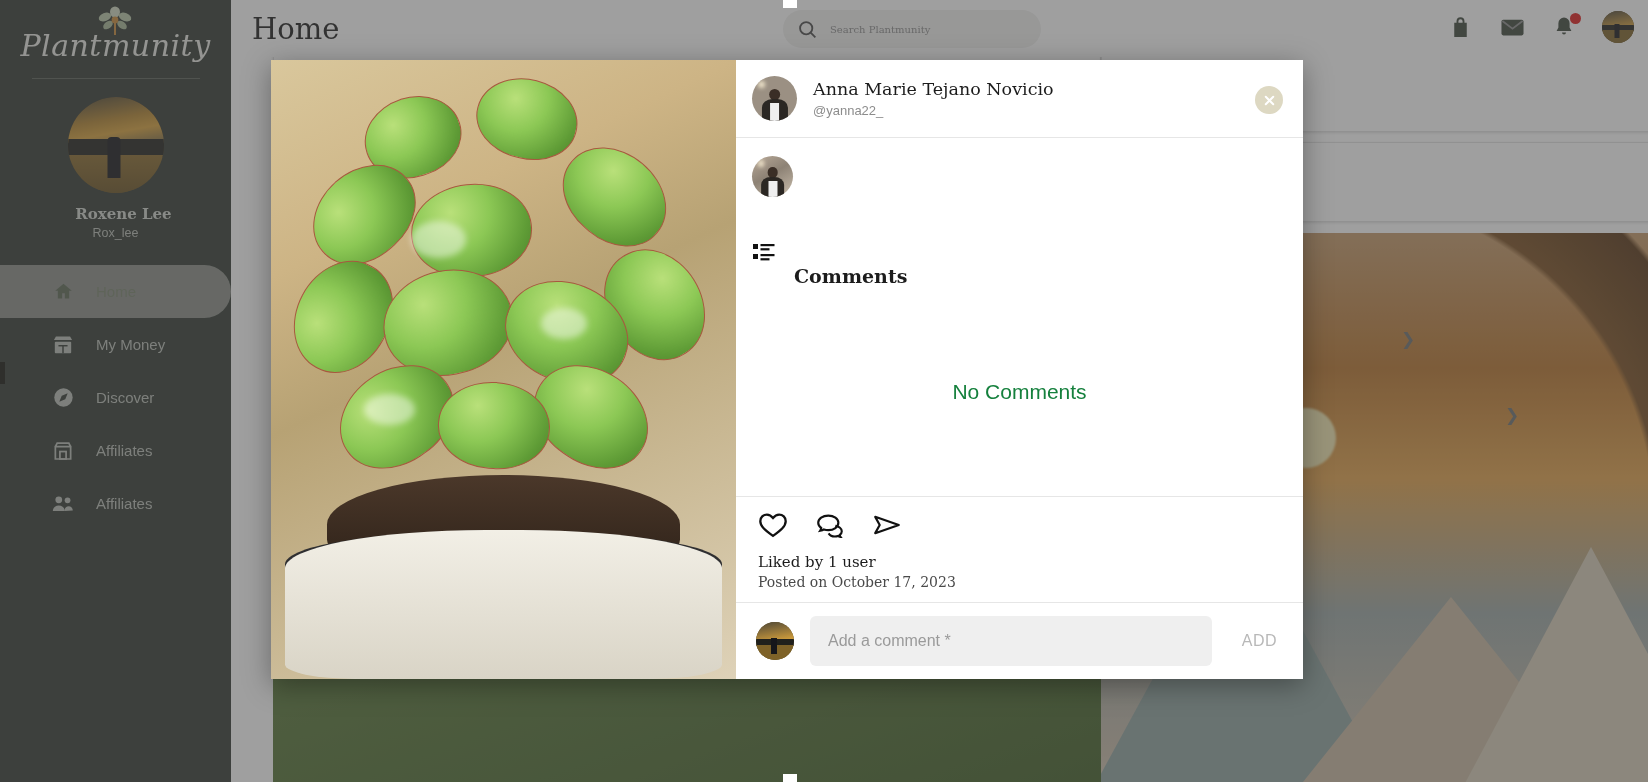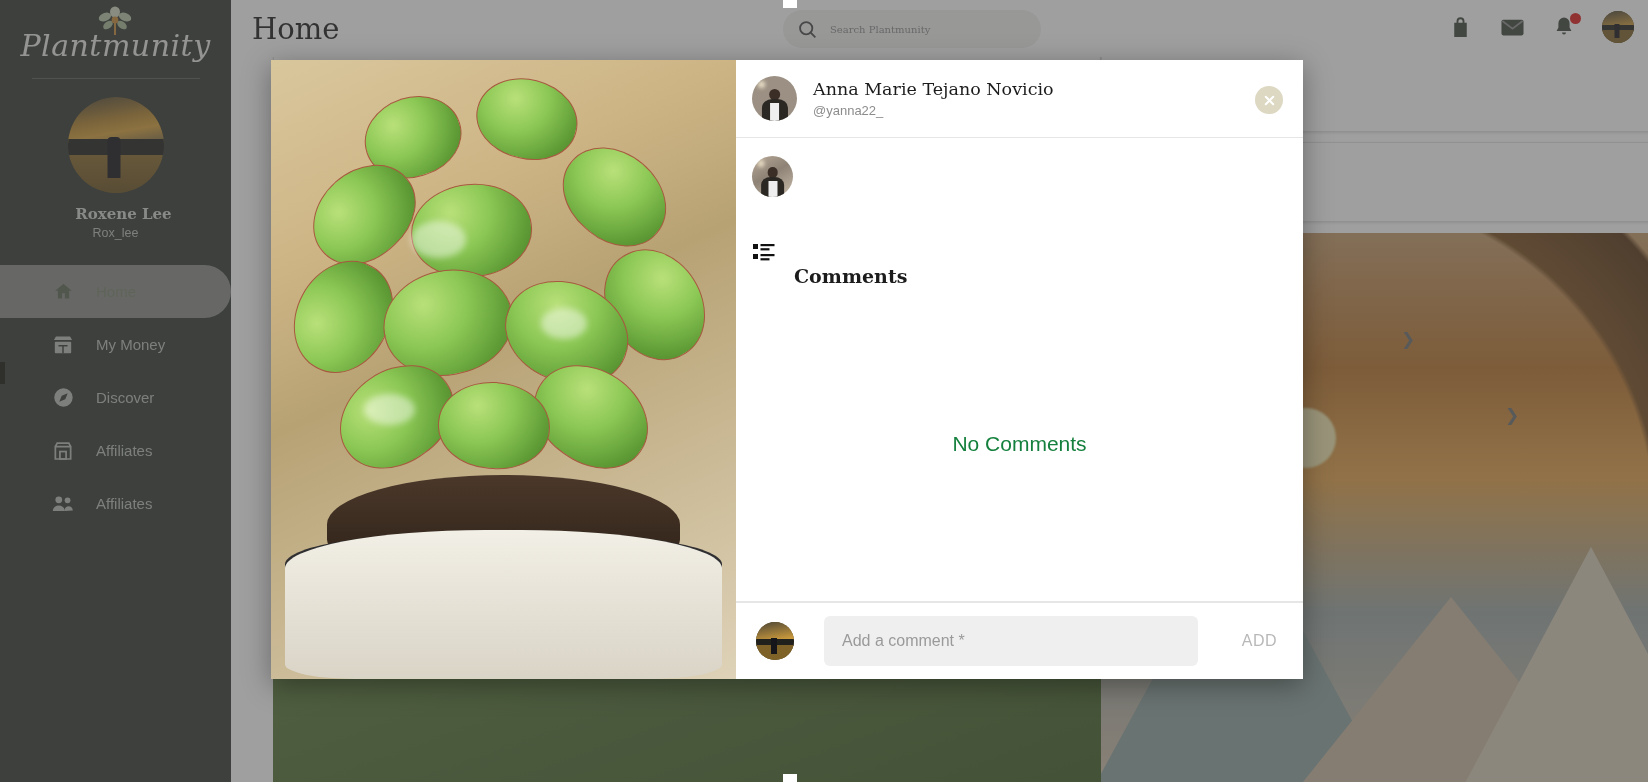--- a/index.html
+++ b/index.html
@@ -245,21 +245,21 @@
     font-family: "DejaVu Serif", serif;
     font-size: 15px; color: #1c1c1c; margin-top: 14px;
   }
   .m-date {
     font-family: "DejaVu Serif", serif;
     font-size: 14px; color: #4a4a4a; margin-top: 3px; margin-bottom: 12px;
   }
 
   .m-addrow {
     border-top: 1px solid #e6e6e6;
-    display: flex; align-items: center; gap: 30px;
+    display: flex; align-items: center; gap: 16px;
     padding: 13px 12px 13px 20px;
   }
   .m-addrow .av { width: 38px; height: 38px; border-radius: 50%; overflow: hidden; flex: 0 0 38px; position: relative; background:#5a4a20; }
   .comment-input {
     flex: 1; height: 50px; border-radius: 6px; background: #efefef;
     display: flex; align-items: center; padding-left: 18px;
     font-size: 16px; color: #9a9a9a;
   }
   .add-btn {
     padding: 0 14px; font-size: 16px; color: #b8b8b8;
@@ -485,20 +485,43 @@
               <rect x="8.5" y="16.2" width="9" height="2.2"></rect>
             </svg>
         </span>
         <span class="lbl">Comments</span>
       </div>
 
       <div class="m-comments-body">
         <span class="no-comments">No Comments</span>
       </div>
 
+      <div class="m-actions">
+        <div class="m-action-icons">
+          <span class="ai">
+            <svg width="30" height="28" viewBox="0 0 26 24" fill="none" stroke="currentColor" stroke-width="2">
+                <path d="M13 21.4C6.5 16.8 2 13.4 2 8.7 2 5.3 4.6 3 7.7 3c1.9 0 3.8 1 5.3 2.9C14.5 4 16.4 3 18.3 3 21.4 3 24 5.3 24 8.7c0 4.7-4.5 8.1-11 12.7z"></path>
+              </svg>
+          </span>
+          <span class="ai">
+            <svg width="30" height="26" viewBox="0 0 28 24" fill="none" stroke="currentColor" stroke-width="2">
+                <path d="M12.4 3.2C7.2 3.2 3 6.2 3 10c0 1.9 1.1 3.6 2.8 4.8-.2 1.4-1 2.6-1 2.6s2.3-.4 3.5-1.3c1.2.4 2.6.7 4.1.7 5.2 0 9.4-3 9.4-6.8s-4.2-6.8-9.4-6.8z"></path>
+                <path d="M19 12.8c3.4.5 6 2.6 6 5.1 0 1.3-.7 2.5-1.9 3.4.1 1 .7 1.8.7 1.8s-1.6-.3-2.4-.9c-.8.3-1.8.5-2.8.5-2.6 0-4.9-1.2-5.9-2.9"></path>
+              </svg>
+          </span>
+          <span class="ai">
+            <svg width="30" height="26" viewBox="0 0 28 24" fill="none" stroke="currentColor" stroke-width="2" stroke-linejoin="round">
+                <path d="M3 4.4 25 12 3 19.6l4.2-7.6z"></path>
+                <path d="M7.2 12H25" stroke-width="0"></path>
+              </svg>
+          </span>
+        </div>
+        <div class="m-likes">Liked by 1 user</div>
+        <div class="m-date">Posted on October 17, 2023</div>
+      </div>
 
       <div class="m-addrow">
         <span class="av">
           <span class="sky" style="position:absolute;left:0;right:0;top:0;bottom:52%;background:linear-gradient(170deg,#4b4536,#d8a23c);"></span>
           <span class="ridge" style="position:absolute;left:0;right:0;top:44%;height:18%;background:#20201c;"></span>
           <span class="ground" style="position:absolute;left:0;right:0;top:60%;bottom:0;background:#7e6228;"></span>
           <span class="person" style="position:absolute;left:48%;top:42%;width:6px;height:42%;background:#16161a;transform:translateX(-50%);"></span>
         </span>
         <div class="comment-input">
           <span>Add a comment *</span>

